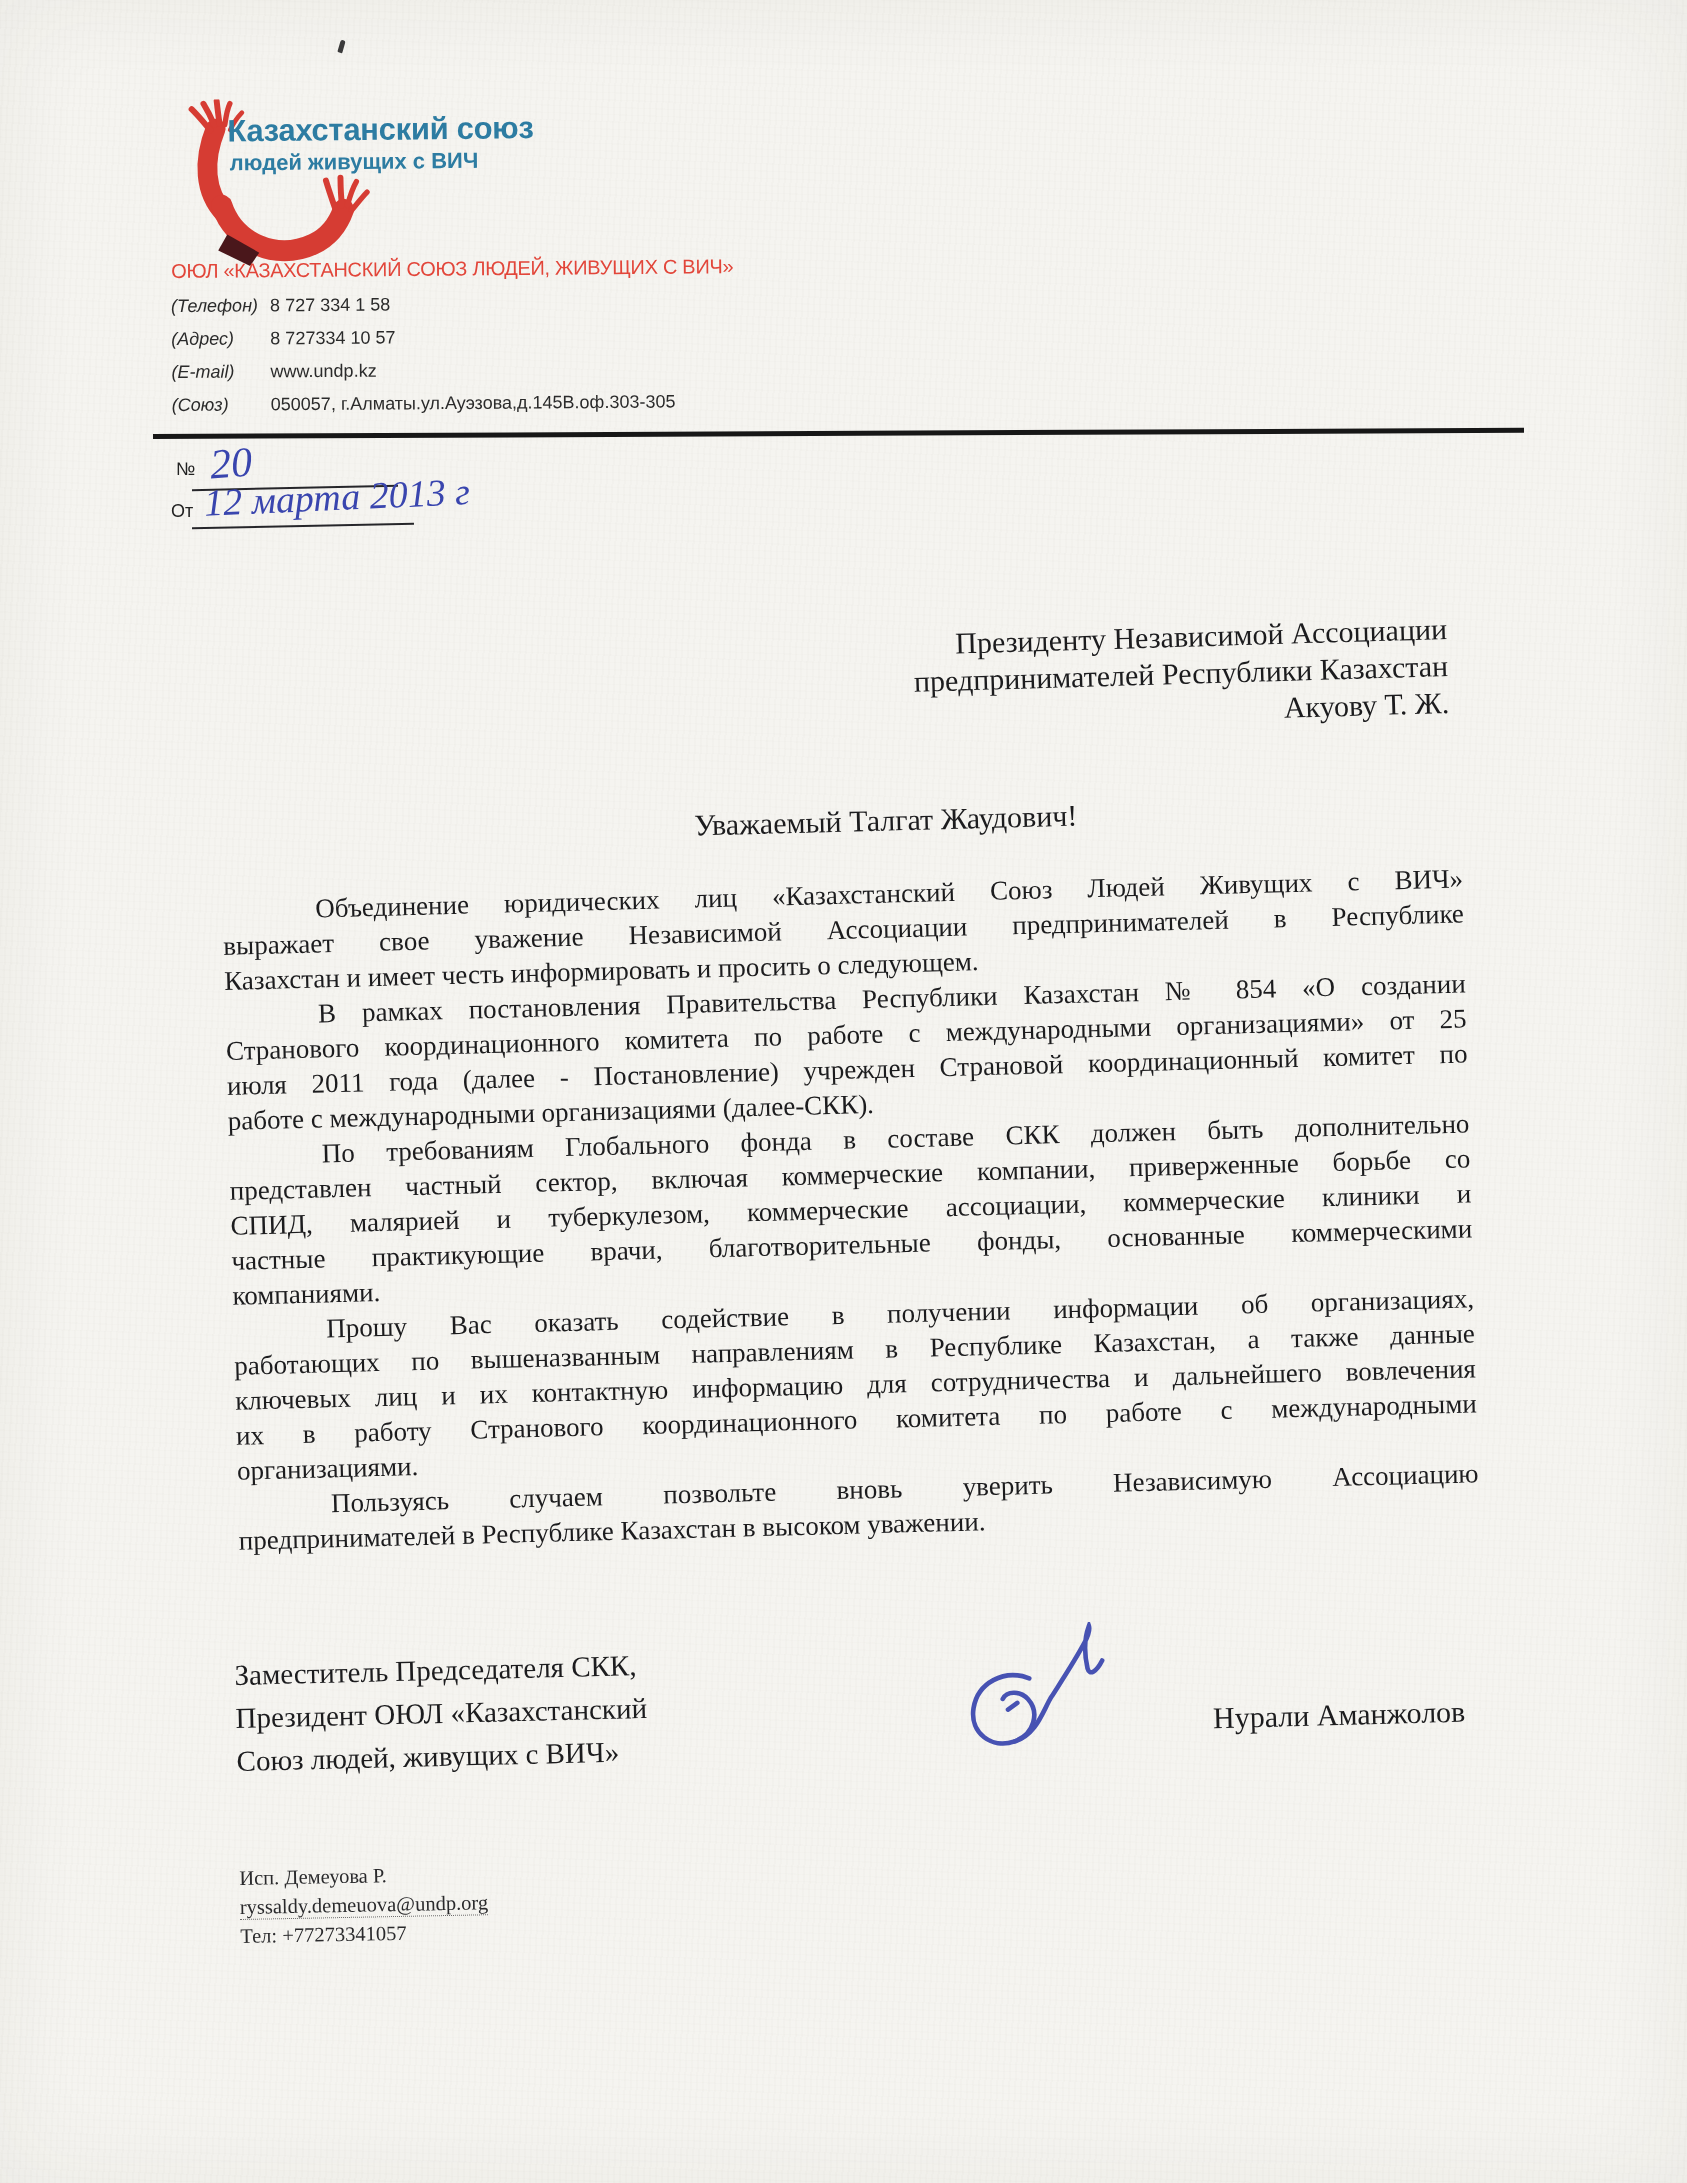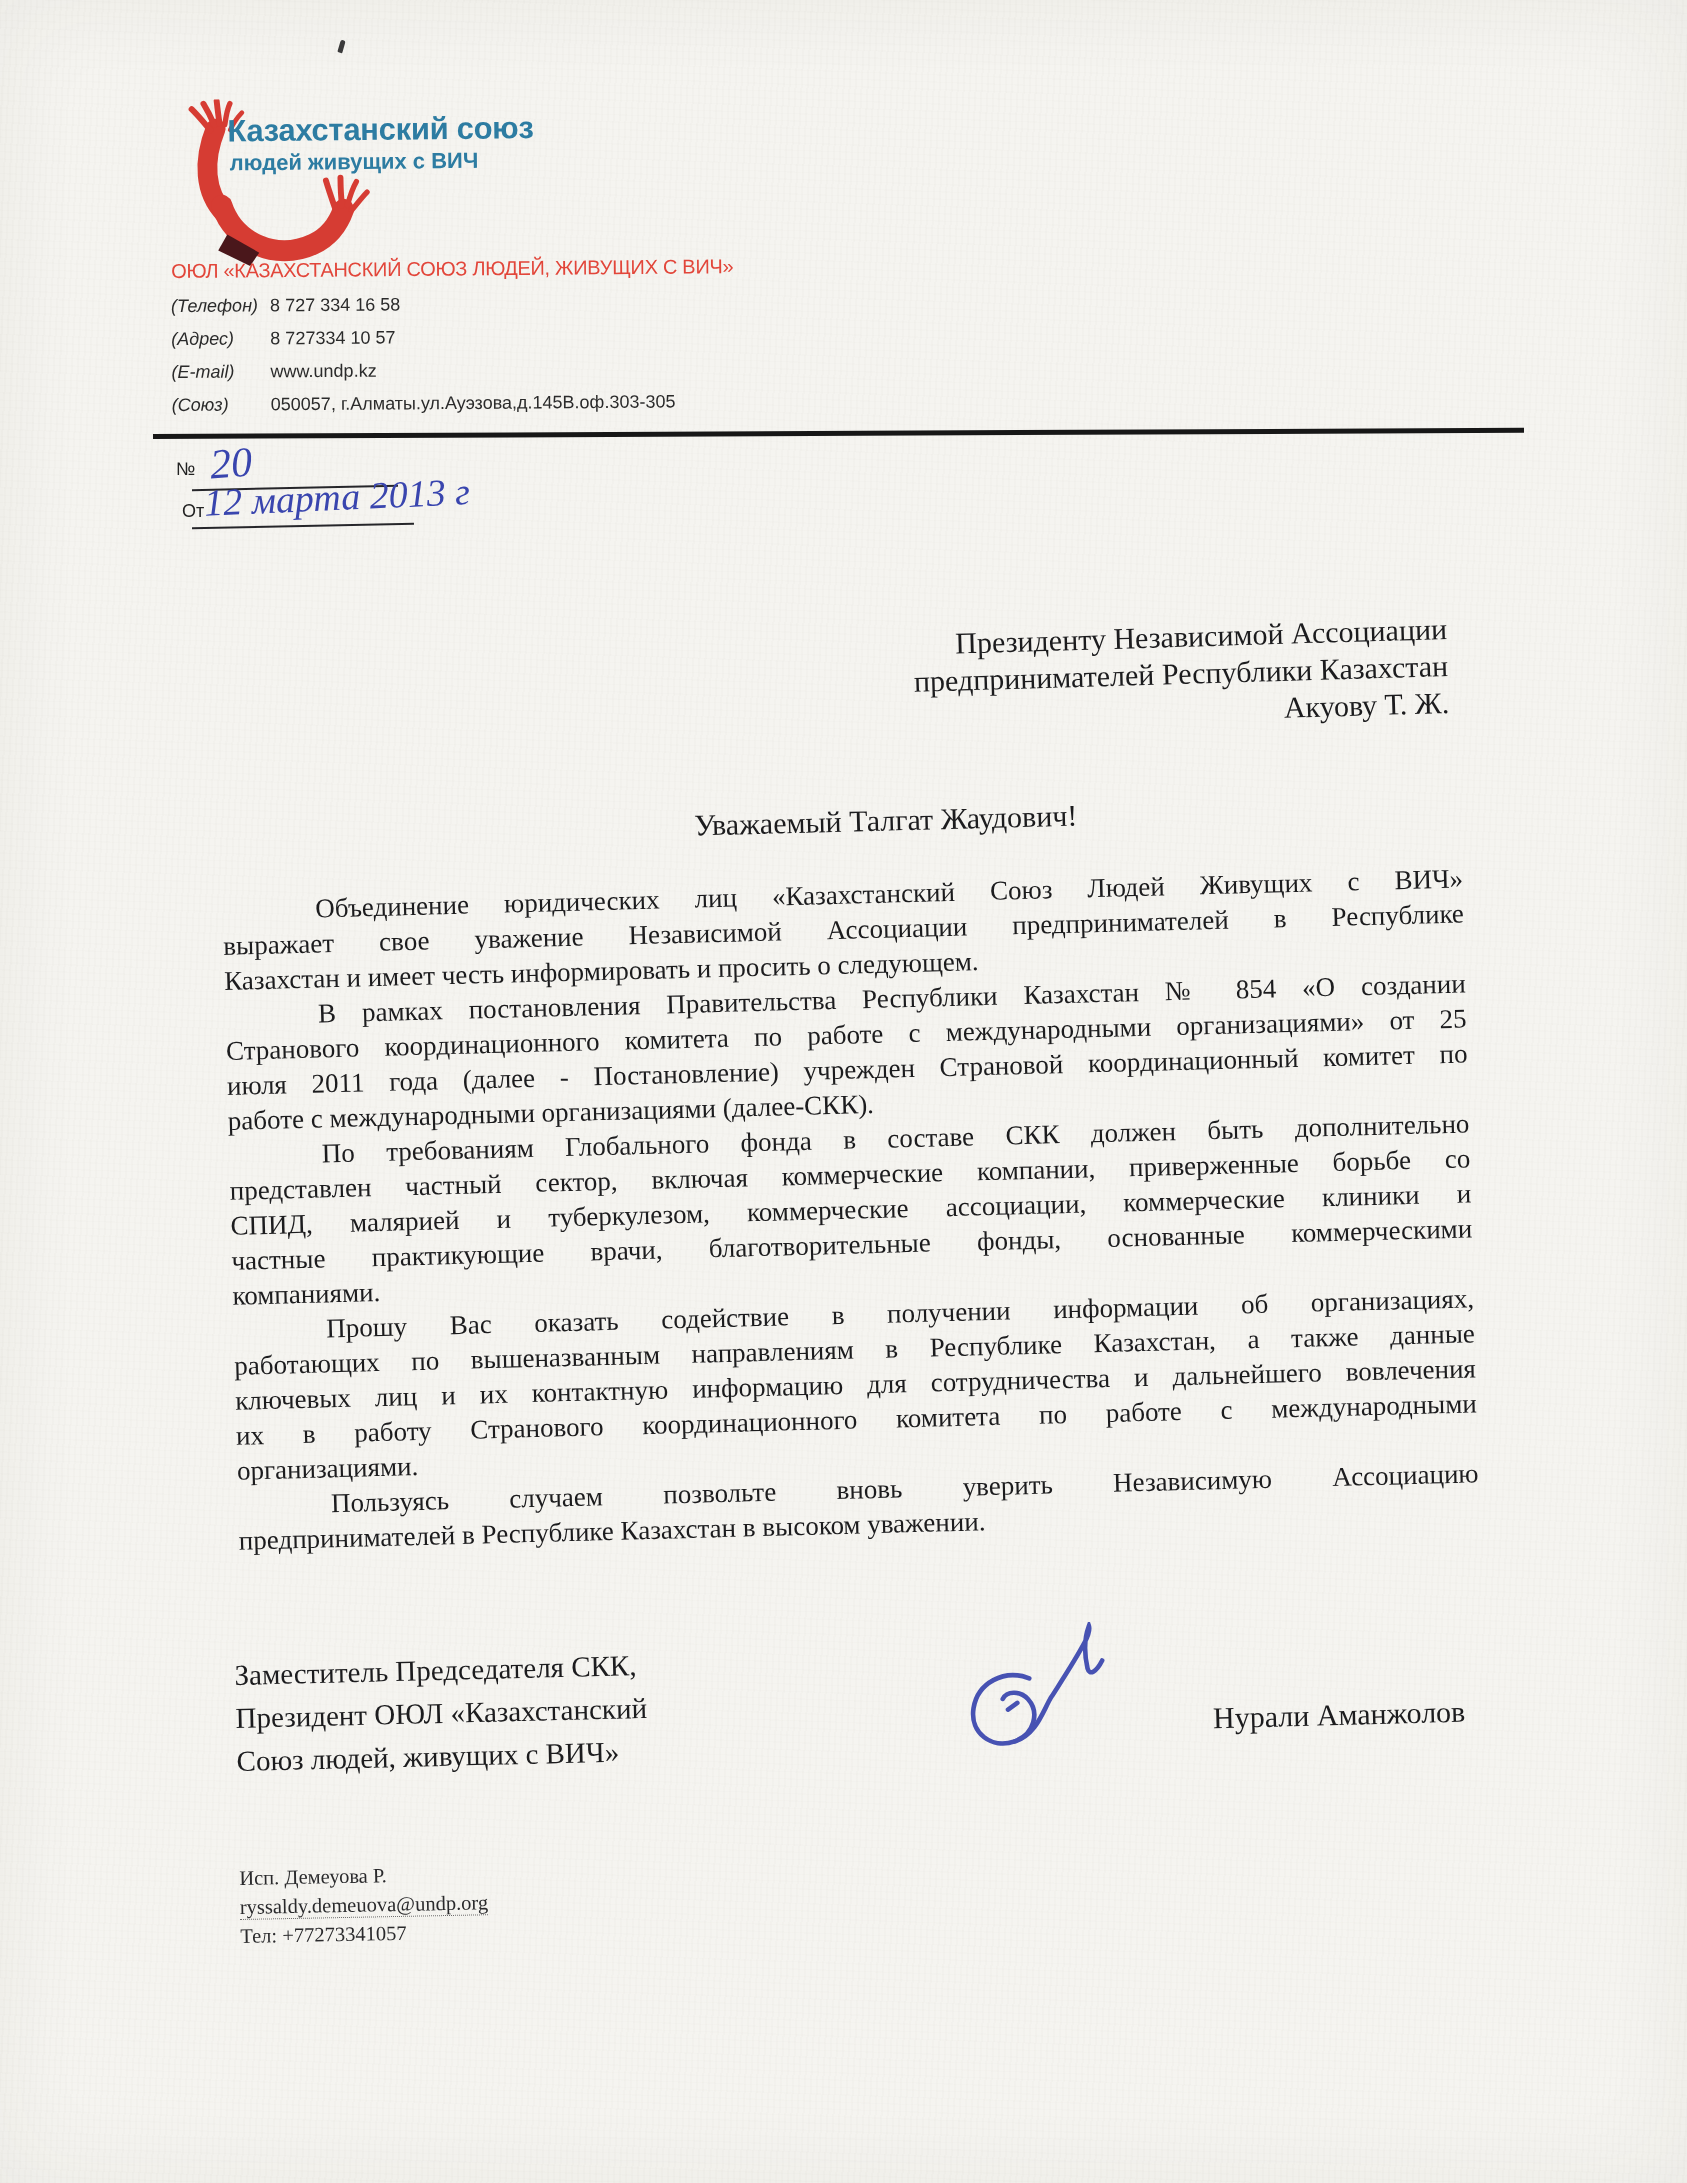--- a/index.html
+++ b/index.html
@@ -33,21 +33,21 @@
   .contact-row{height:33px;white-space:nowrap;}
   .contact-label{display:inline-block;width:94px;font-style:italic;}
   .divider{left:153px;top:434px;width:1371px;height:5.3px;background:#171717;transform:rotate(-0.26deg);transform-origin:left center;}
 
   
   .ref-label{font-family:"Liberation Sans",sans-serif;font-size:18px;color:#222;}
   .ink{color:#3945ae;font-style:italic;font-family:"Liberation Serif",serif;}
   .ref-num-label{left:176px;top:459px;}
   .ref-num-value{left:210px;top:439px;font-size:42px;transform:rotate(-4deg);}
   .ref-num-line{left:192px;top:487px;width:206px;height:2px;background:#26262a;transform:rotate(-1.2deg);}
-  .ref-date-label{left:182px;top:501px;}
+  .ref-date-label{left:171px;top:501px;}
   .ref-date-value{left:204px;top:475px;font-size:38px;transform:rotate(-2.5deg);white-space:nowrap;}
   .ref-date-line{left:192px;top:525px;width:222px;height:2px;background:#26262a;transform:rotate(-1.2deg);}
 
   
   .addressee{right:241px;top:610px;text-align:right;font-size:30px;line-height:37px;transform:rotate(-1.7deg);transform-origin:right top;white-space:nowrap;}
 
   
   .body-block{left:220px;top:820px;width:1241px;font-size:27px;line-height:35px;transform:rotate(-1.5deg);transform-origin:left top;}
   .salutation{text-align:center;padding-left:90px;font-size:30px;margin-bottom:39px;}
   .bline{text-align:justify;text-align-last:justify;}
@@ -89,21 +89,21 @@
     </svg>
     <div class="logo-title">Казахстанский союз</div>
     <div class="logo-subtitle">людей живущих с ВИЧ</div>
   </div>
 
   <div class="abs org-line">ОЮЛ «КАЗАХСТАНСКИЙ СОЮЗ ЛЮДЕЙ,  ЖИВУЩИХ С ВИЧ»</div>
 
   <div class="abs contacts">
     <div class="contact-row">
       <span class="contact-label">(Телефон)</span>
-      <span class="contact-value">8 727 334 16 58</span>
+      <span class="contact-value">8 727 334 1 58</span>
     </div>
     <div class="contact-row">
       <span class="contact-label">(Адрес)</span>
       <span class="contact-value">8 727334 10 57</span>
     </div>
     <div class="contact-row">
       <span class="contact-label">(E-mail)</span>
       <span class="contact-value">www.undp.kz</span>
     </div>
     <div class="contact-row">

